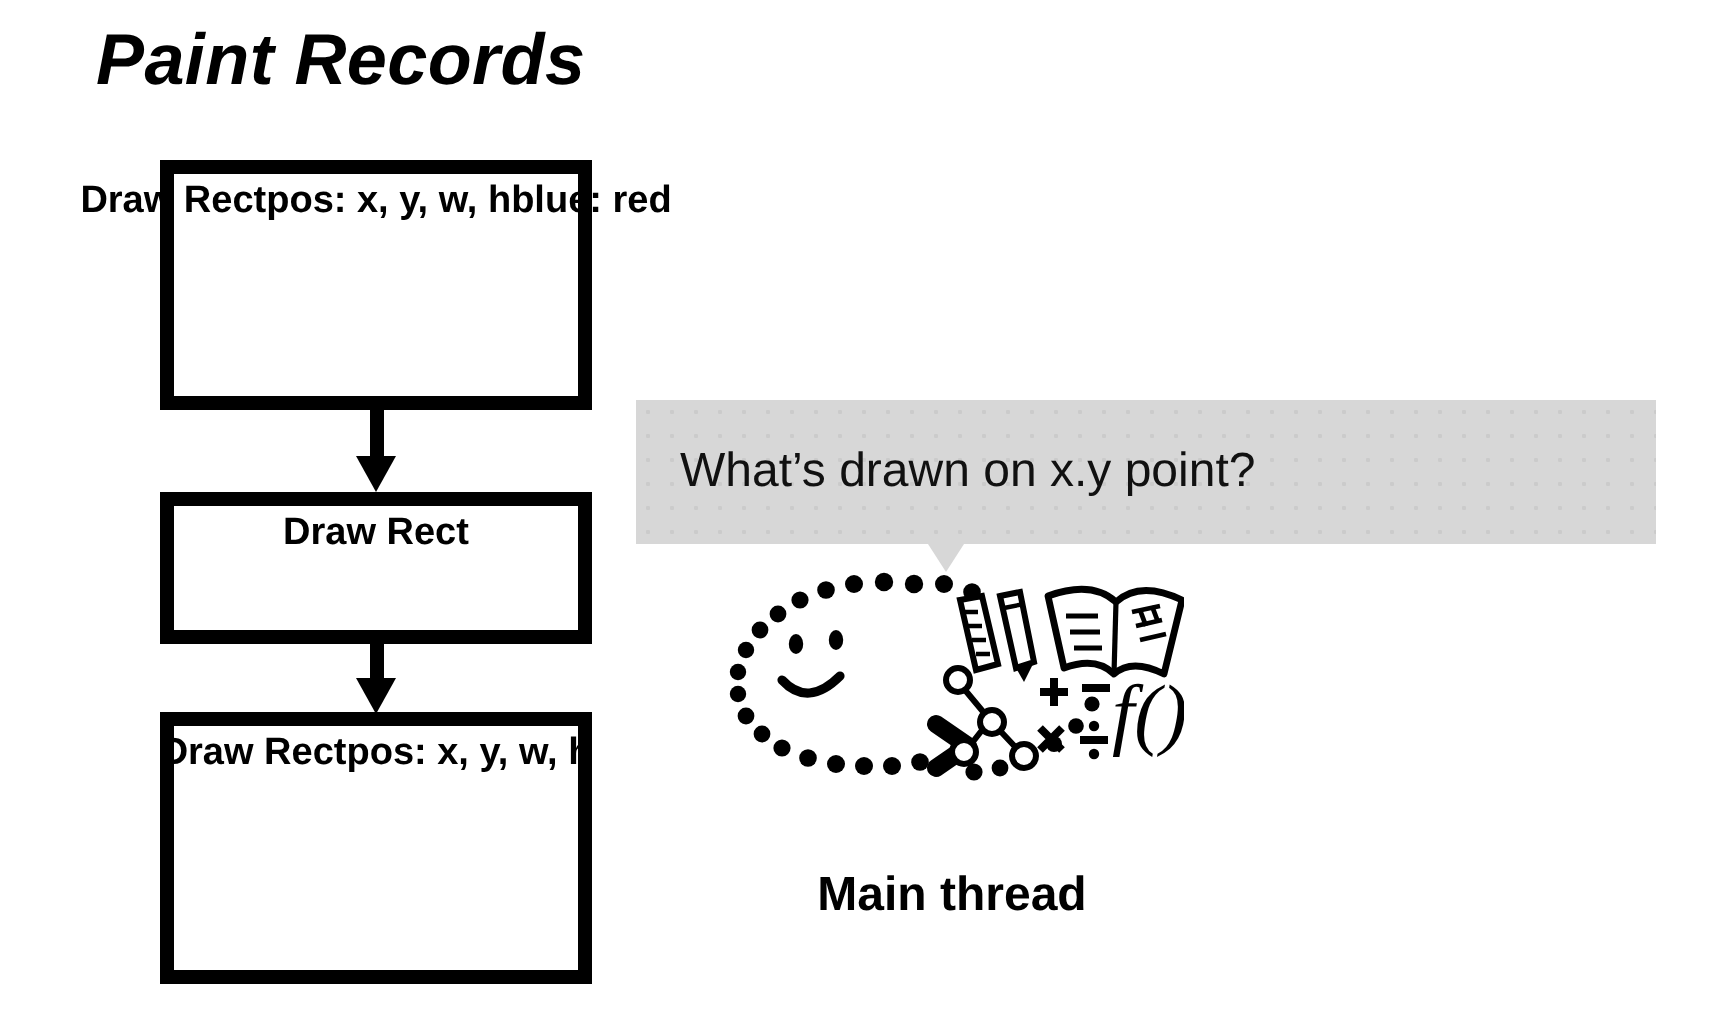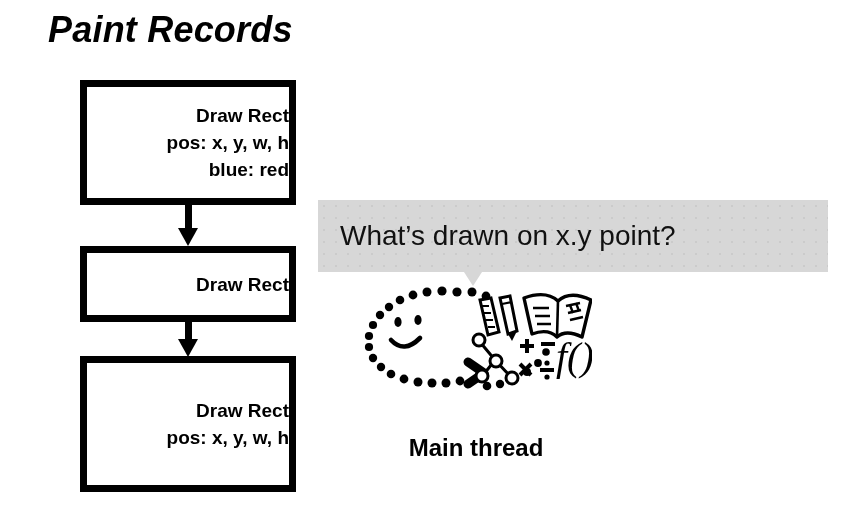--- a/index.html
+++ b/index.html
@@ -31,22 +31,22 @@
 
   
   .record-box {
     position: absolute;
     left: 80px;
     width: 216px;
     box-sizing: border-box;
     border: 7px solid #000000;
     background: #ffffff;
     display: flex;
-    flex-direction: column;
-    align-items: flex-end;
+    flex-direction: row;
+    align-items: flex-start;
     justify-content: center;
     text-align: center;
   }
   .record-line {
     font-size: 19px;
     font-weight: bold;
     line-height: 27px;
     white-space: nowrap;
   }
 
@@ -90,21 +90,21 @@
     top: 200px;
     width: 510px;
     height: 72px;
     background-color: #d7d7d7;
     background-image: radial-gradient(circle, #cbcbcb 1px, transparent 1.2px);
     background-size: 12px 12px;
     display: flex;
     align-items: center;
   }
   #speech-bubble-text {
-    font-size: 28px;
+    font-size: 24px;
     line-height: 40px;
     padding-left: 22px;
     white-space: nowrap;
     color: #111111;
   }
   #speech-bubble-tail {
     position: absolute;
     left: 464px;
     top: 272px;
     width: 0;

